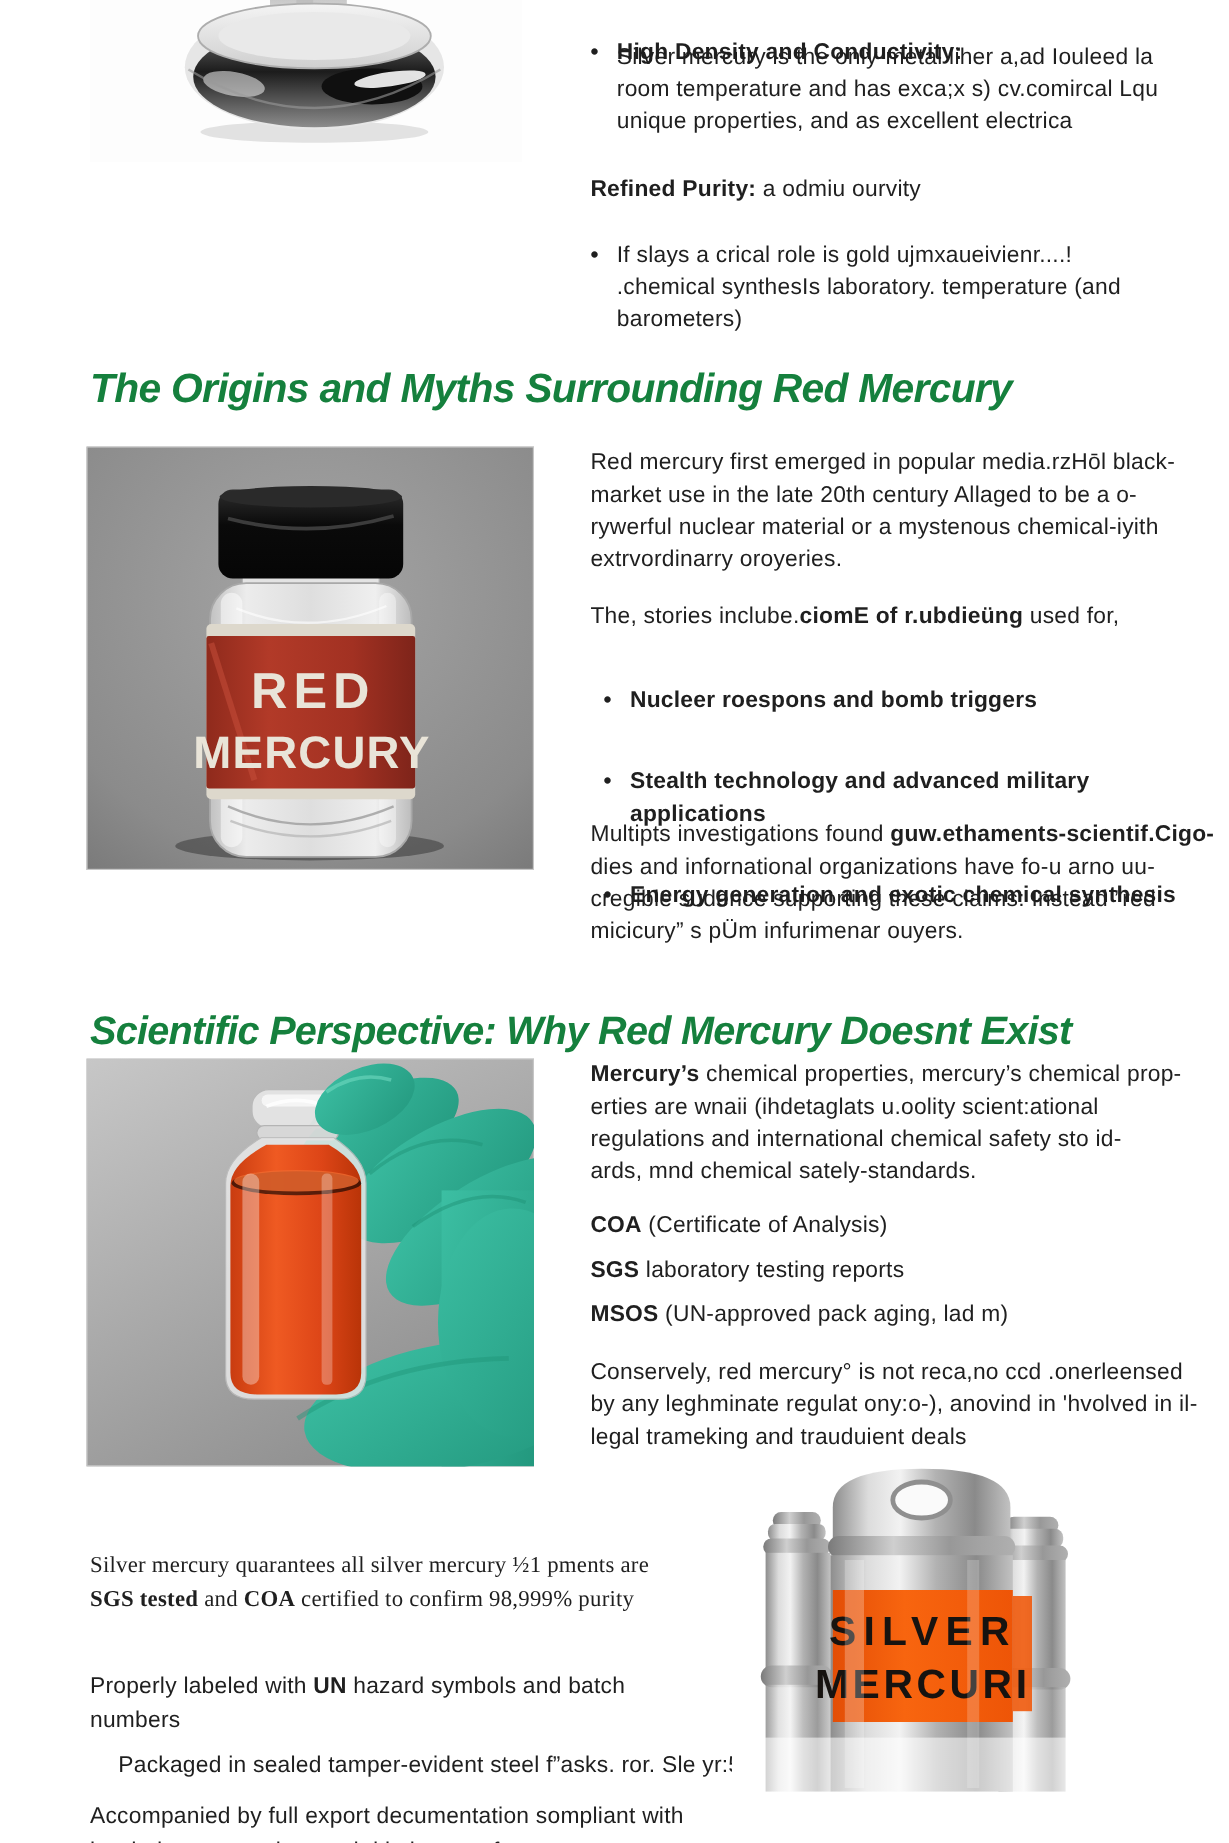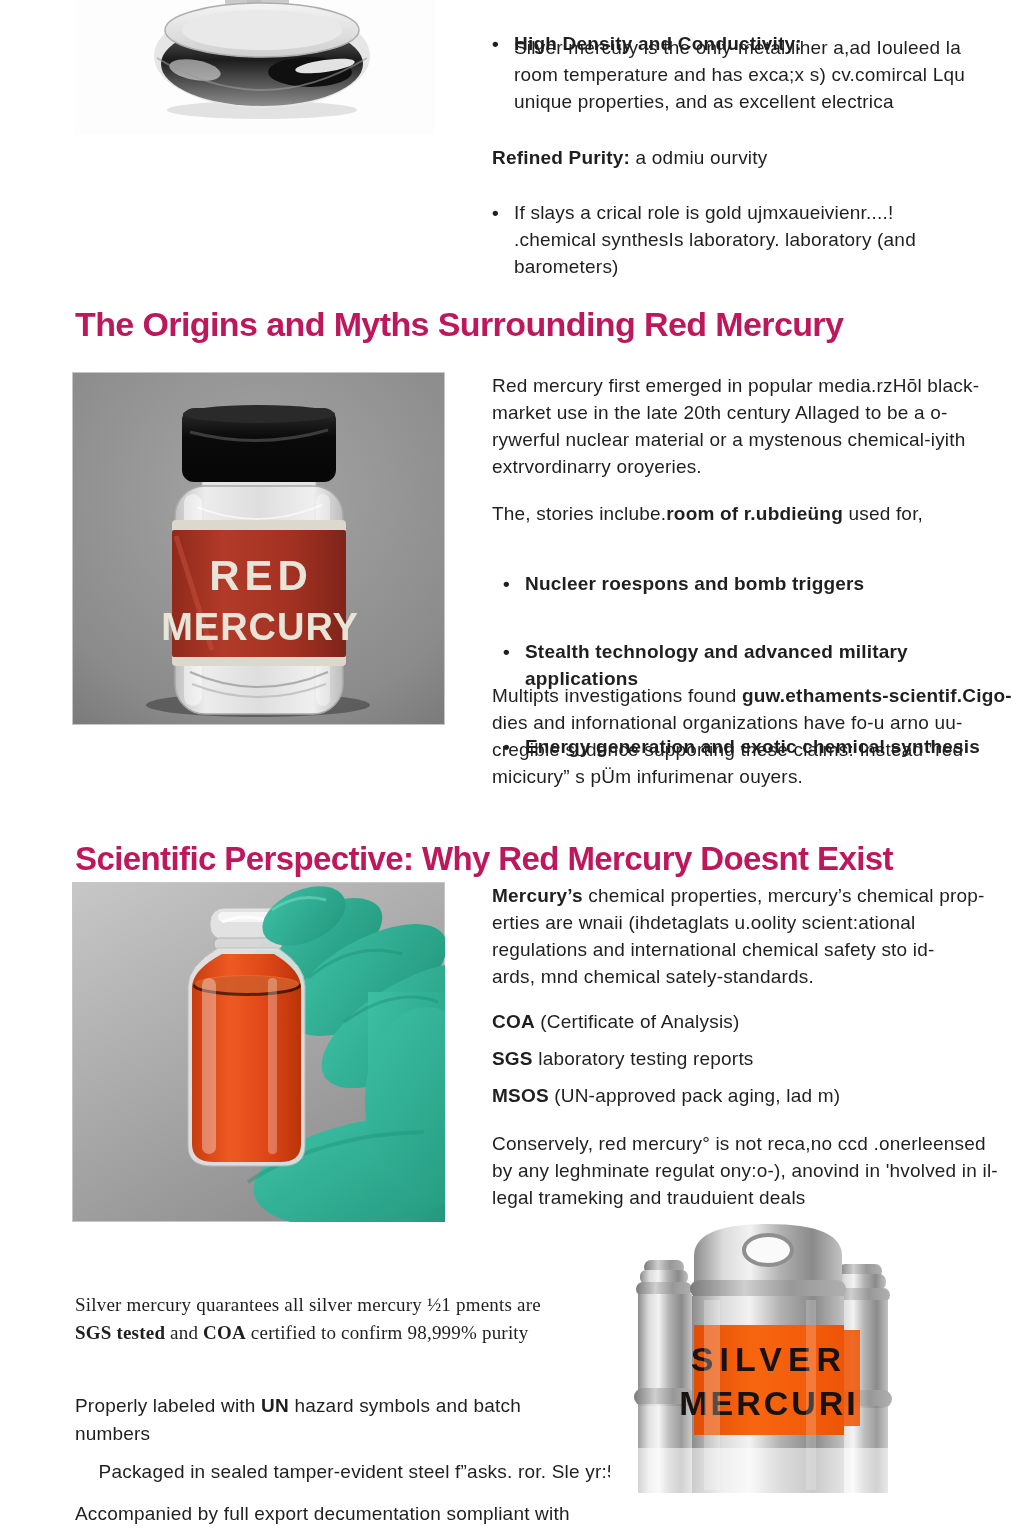--- a/index.html
+++ b/index.html
@@ -8,22 +8,22 @@
     overflow:hidden;font-family:"Liberation Sans","DejaVu Sans",sans-serif;
     color:#1f1f1f;
   }
   .tblock{
     position:absolute;font-size:19px;line-height:27px;
     white-space:pre-line;letter-spacing:0.2px;
   }
   .b{font-weight:700;}
   .i{}
   .heading{
-    position:absolute;left:75px;font-weight:800;color:#be185d;
-    letter-spacing:-0.6px;white-space:nowrap;
+    position:absolute;left:75px;font-weight:800;color:#15803d;
+    letter-spacing:-0.6px;white-space:nowrap;font-style:italic;
   }
   .h1{font-size:34px;}
   .h2{font-size:33px;}
   .h3{font-size:32px;}
   .bullet{display:flex;align-items:flex-start;}
   .dot{width:22px;flex:0 0 22px;font-weight:700;}
   .btxt{flex:1;}
   .imgbox{position:absolute;}
   svg{display:block;}
   .mb14{margin-bottom:14px;}
@@ -69,21 +69,21 @@
     <div class="bullet"><span class="dot">•</span><div class="btxt b">High Density and Conductivity:</div></div>
   </div>
   <div class="tblock" style="left:514px;top:34px;width:520px;"><span>Silver mercury is the only-metal liher a,ad Iouleed la
 room temperature and has exca;x s) cv.comircal  Lqu
 unique properties, and   as excellent electrica</span></div>
 
   <div class="tblock" style="left:492px;top:144px;width:540px;"><span class="b">Refined Purity:</span><span>  a odmiu ourvity</span></div>
 
   <div class="tblock" style="left:492px;top:172px;width:545px;">
     <div class="bullet"><span class="dot">•</span><div class="btxt"><span>If slays a </span><span class="i">crical role is gold ujmxaueivienr....!</span><span>
-.chemical synthesIs  laboratory. </span><span class="i">laboratory (and</span><span>
+.chemical synthesIs  laboratory. </span><span class="i">temperature (and</span><span>
 barometers)</span></div></div>
   </div>
 
   <div class="heading h1" style="top:305px;">The Origins and Myths Surrounding Red Mercury</div>
 
   <div class="imgbox" style="left:72px;top:372px;width:374px;height:353px;">
     <svg width="373" height="353" viewBox="0 0 373 353">
       <defs>
         <radialGradient id="jarBg" cx="0.5" cy="0.35" r="0.9">
           <stop offset="0" stop-color="#a5a5a5"></stop>
@@ -127,21 +127,21 @@
       <text x="189" y="218" text-anchor="middle" font-family="Liberation Sans, DejaVu Sans, sans-serif" font-size="42" font-weight="700" letter-spacing="5" fill="#e9e4d8">RED</text>
       <text x="188" y="268" text-anchor="middle" font-family="Liberation Sans, DejaVu Sans, sans-serif" font-size="38" font-weight="700" letter-spacing="1" fill="#e9e4d8">MERCURY</text>
     </svg>
   </div>
 
   <div class="tblock" style="left:492px;top:372px;width:540px;"><span>Red mercury first emerged in popular media.rzHōl black-
 market use in the late 20th century  Allaged to be a  o-
 rywerful nuclear material or a mystenous chemical-iyith
 extrvordinarry oroyeries.</span></div>
 
-  <div class="tblock" style="left:492px;top:500px;width:540px;"><span>The, stories inclube.</span><span class="b">room of r.ubdieüng</span><span> used for,</span></div>
+  <div class="tblock" style="left:492px;top:500px;width:540px;"><span>The, stories inclube.</span><span class="b">ciomE of r.ubdieüng</span><span> used for,</span></div>
 
   <div class="tblock" style="left:503px;top:543px;width:530px;">
     <div class="bullet mb14"><span class="dot">•</span><div class="btxt b">Nucleer roespons and bomb triggers</div></div>
     <div class="bullet mb14"><span class="dot">•</span><div class="btxt b">Stealth technology and advanced military
 applications</div></div>
     <div class="bullet"><span class="dot">•</span><div class="btxt b">Energy generation and exotic chemical synthesis</div></div>
   </div>
 
   <div class="tblock" style="left:492px;top:682px;width:540px;"><span>Multipts investigations found </span><span class="b">guw.ethaments-scientif.Cigo-</span><span>
 dies  and infornational organizations have fo-u arno uu-

